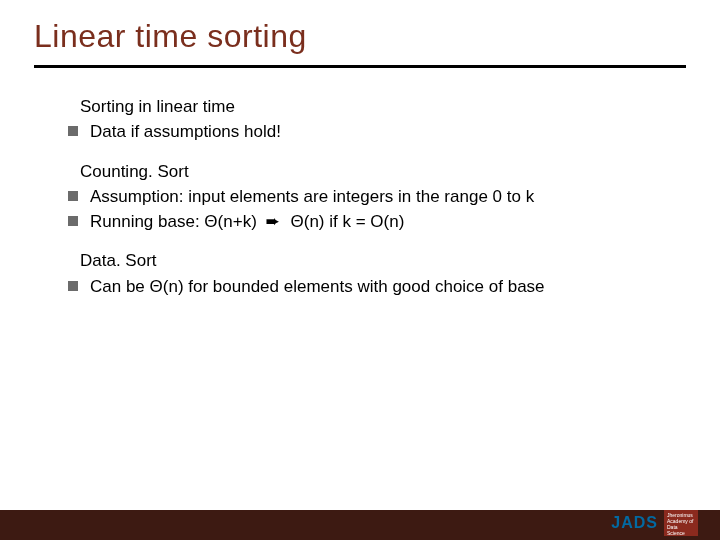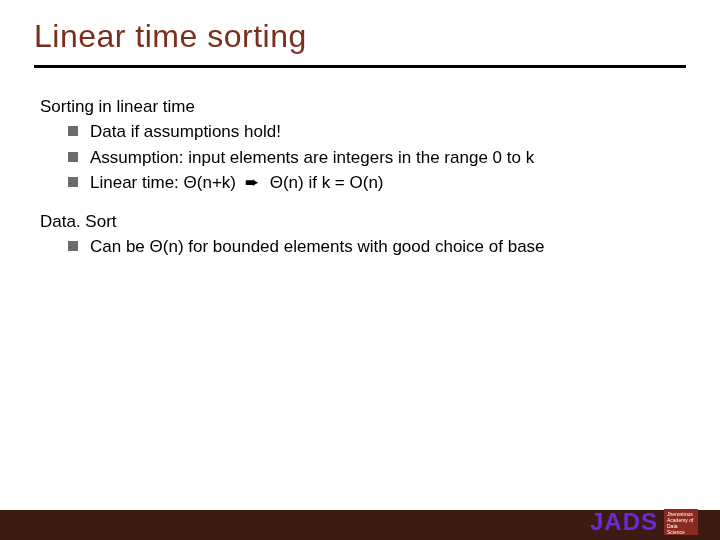--- a/index.html
+++ b/index.html
@@ -1,57 +1,58 @@
 <!DOCTYPE html>
 <html><head>
 <meta charset="utf-8">
 <style>
   * { margin: 0; padding: 0; box-sizing: border-box; }
   html, body { width: 720px; height: 540px; font-family: Arial, Helvetica, sans-serif; background: #fff; overflow: hidden; }
   .slide { position: relative; width: 720px; height: 540px; }
   .title { font-size: 32px; color: #7a2e1d; padding: 18px 0 6px 34px; letter-spacing: 0.5px; font-family: "Trebuchet MS", Arial, sans-serif; }
   .rule { height: 3px; background: #000; margin: 4px 34px 0 34px; }
   .content { padding: 28px 40px 0 40px; font-size: 17px; color: #000; line-height: 1.25; }
-  .section-head { margin-top: 18px; margin-bottom: 2px; }
+  .section-head { margin-top: 18px; margin-bottom: 2px; margin-left: 40px; }
   .section-head:first-child { margin-top: 0; }
   ul.bullets { list-style: none; padding-left: 28px; }
   ul.bullets li { position: relative; padding-left: 22px; margin: 4px 0; }
   ul.bullets li .sq { position: absolute; left: 0; top: 5px; width: 10px; height: 10px; background: #6b6b6b; }
   .arrow { display: inline-block; margin: 0 6px 0 4px; font-size: 17px; }
   .footer { position: absolute; left: 0; bottom: 0; width: 720px; }
   .band { height: 30px; background: #3d1a12; }
   .logo-wrap { position: absolute; right: 22px; bottom: 4px; display: flex; align-items: center; gap: 6px; }
-  .logo-text { font-family: Arial, sans-serif; font-weight: 900; font-size: 24px; color: #6d28d9; letter-spacing: 1px; }
+  .logo-text { font-family: Arial, sans-serif; font-weight: 900; font-size: 16px; color: #0369a1; letter-spacing: 1px; }
   .logo-box { width: 34px; height: 26px; background: #8b2a1e; color: #fff; font-size: 5px; line-height: 6px; padding: 2px 3px; overflow: hidden; }
 </style>
 </head>
 <body>
 
 <div class="slide">
   <div class="title">Linear time sorting</div>
   <div class="rule"></div>
 
   <div class="content">
 
     <div class="section-head">Sorting in linear time</div>
     <ul class="bullets">
       <li>
         <span class="sq"></span>
         <span>Data if assumptions hold!</span>
       </li>
     </ul>
 
+    <div class="section-head">Counting. Sort</div>
     <ul class="bullets">
       <li>
         <span class="sq"></span>
         <span>Assumption: input elements are integers in the range 0 to k</span>
       </li>
       <li>
         <span class="sq"></span>
-        <span>Linear time: Θ(n+k)</span>
+        <span>Running base: Θ(n+k)</span>
         <span class="arrow">➨</span>
         <span>Θ(n) if k = O(n)</span>
       </li>
     </ul>
 
     <div class="section-head">Data. Sort</div>
     <ul class="bullets">
       <li>
         <span class="sq"></span>
       </li>

